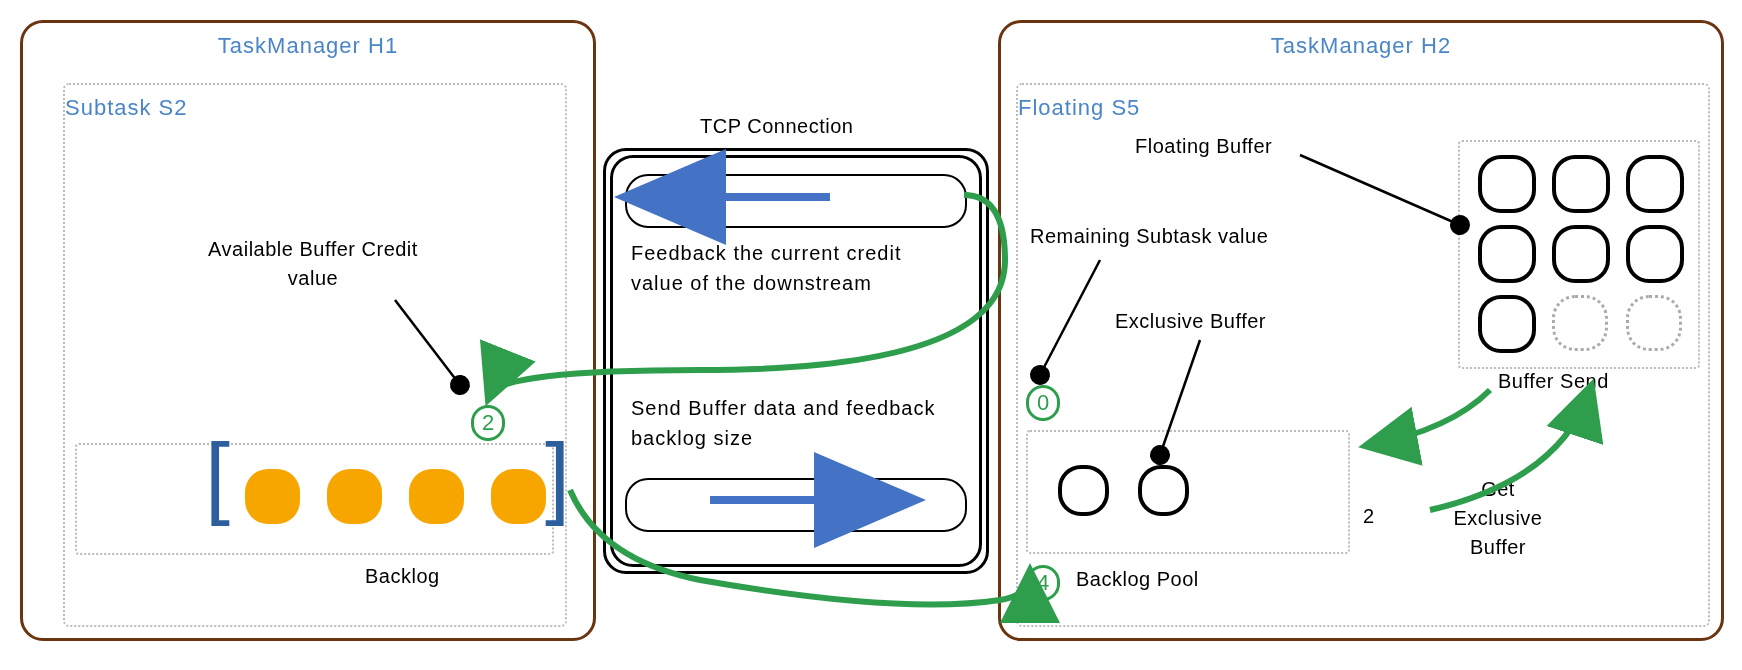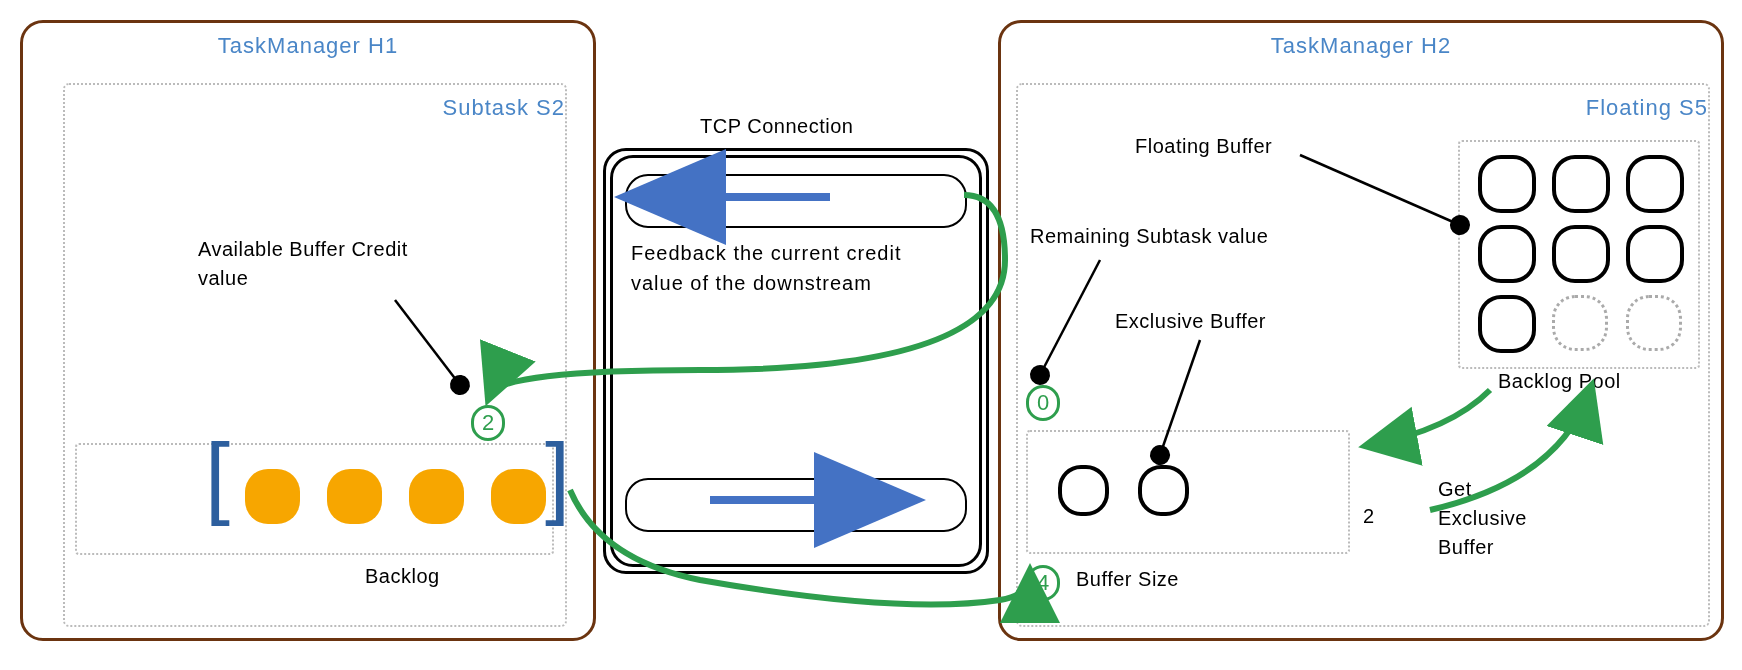--- a/index.html
+++ b/index.html
@@ -24,21 +24,21 @@
     width: 100%;
     letter-spacing: 1px;
   }
   .subtask-box {
     border: 2px dotted #bbb;
     border-radius: 6px;
   }
   .title-sub {
     color: #4a86c7;
     font-size: 22px;
-    text-align: right;
+    text-align: left;
     width: 100%;
     letter-spacing: 1px;
   }
   .tcp-outer {
     border: 3px solid #000;
   }
   .tcp-box {
     border: 3px solid #000;
     background: #fff;
   }
@@ -47,20 +47,21 @@
     background: #fff;
   }
   .tcp-text {
     font-size: 20px;
     line-height: 1.5;
     letter-spacing: 1px;
   }
   .label-text {
     font-size: 20px;
     letter-spacing: 0.5px;
+    text-align: center;
   }
   .value-box {
     border: 3px solid #2e9e4d;
     color: #2e9e4d;
     font-size: 22px;
     width: 28px;
     height: 30px;
     display: flex;
     align-items: center;
     justify-content: center;
@@ -135,53 +136,54 @@
 </div>
 
 <div class="abs label-text" style="left:700px; top:115px; text-align:left; width:180px;">TCP Connection</div>
 <div class="abs tcp-outer" style="left:603px; top:148px; width:380px; height:420px;"></div>
 <div class="abs tcp-box" style="left:610px; top:155px; width:366px; height:406px;text-decoration:underline;">
 
   <div class="abs tcp-channel" style="left:12px; top:16px; width:338px; height:50px;"></div>
 
   <div class="abs tcp-text" style="left:18px; top:80px; width:320px;">Feedback the current credit value of the downstream</div>
 
+  <div class="abs tcp-text" style="left:18px; top:235px; width:330px;">Send Buffer data and feedback backlog size</div>
 
   <div class="abs tcp-channel" style="left:12px; top:320px; width:338px; height:50px;"></div>
 </div>
 
 <div class="abs tm-box" style="left:998px; top:20px; width:720px; height:615px;">
   <div class="abs title-tm" style="top:10px;">TaskManager H2</div>
   <div class="abs subtask-box" style="left:15px; top:60px; width:690px; height:540px;">
     <div class="abs title-sub" style="top:10px;">Floating S5</div>
 
     <div class="abs value-box" style="left:8px; top:300px;">0</div>
 
     <div class="abs subtask-inner-box" style="left:8px; top:345px; width:320px; height:120px;"></div>
     <div class="abs small-black-block" style="left:40px; top:380px;"></div>
     <div class="abs small-black-block" style="left:120px; top:380px;"></div>
 
     <div class="abs value-box" style="left:8px; top:480px;">4</div>
-    <div class="abs label-text" style="left:58px; top:483px;">Buffer Size</div>
+    <div class="abs label-text" style="left:58px; top:483px;">Backlog Pool</div>
 
     <div class="abs plain-value" style="left:345px; top:420px;">2</div>
 
     <div class="abs label-text" style="left:420px; top:390px; width:120px; line-height:1.45;">Get Exclusive Buffer</div>
 
     <div class="abs subtask-inner-box" style="left:440px; top:55px; width:238px; height:225px;"></div>
     <div class="abs black-block" style="left:460px; top:70px;"></div>
     <div class="abs black-block" style="left:534px; top:70px;"></div>
     <div class="abs black-block" style="left:608px; top:70px;"></div>
     <div class="abs black-block" style="left:460px; top:140px;"></div>
     <div class="abs black-block" style="left:534px; top:140px;"></div>
     <div class="abs black-block" style="left:608px; top:140px;"></div>
     <div class="abs black-block" style="left:460px; top:210px;"></div>
     <div class="abs dotted-block" style="left:534px; top:210px;"></div>
     <div class="abs dotted-block" style="left:608px; top:210px;"></div>
-    <div class="abs label-text" style="left:480px; top:285px;">Backlog Pool</div>
+    <div class="abs label-text" style="left:480px; top:285px;">Buffer Send</div>
   </div>
 </div>
 
 <div class="abs label-text" style="left:1135px; top:135px;">Floating Buffer</div>
 <div class="abs label-text" style="left:1030px; top:225px;">Remaining Subtask value</div>
 <div class="abs label-text" style="left:1115px; top:310px;">Exclusive Buffer</div>
 
 <svg class="overlay" width="1742" height="670">
   <defs>
     <marker id="greenhead" markerWidth="14" markerHeight="14" refX="8" refY="5" orient="auto">

